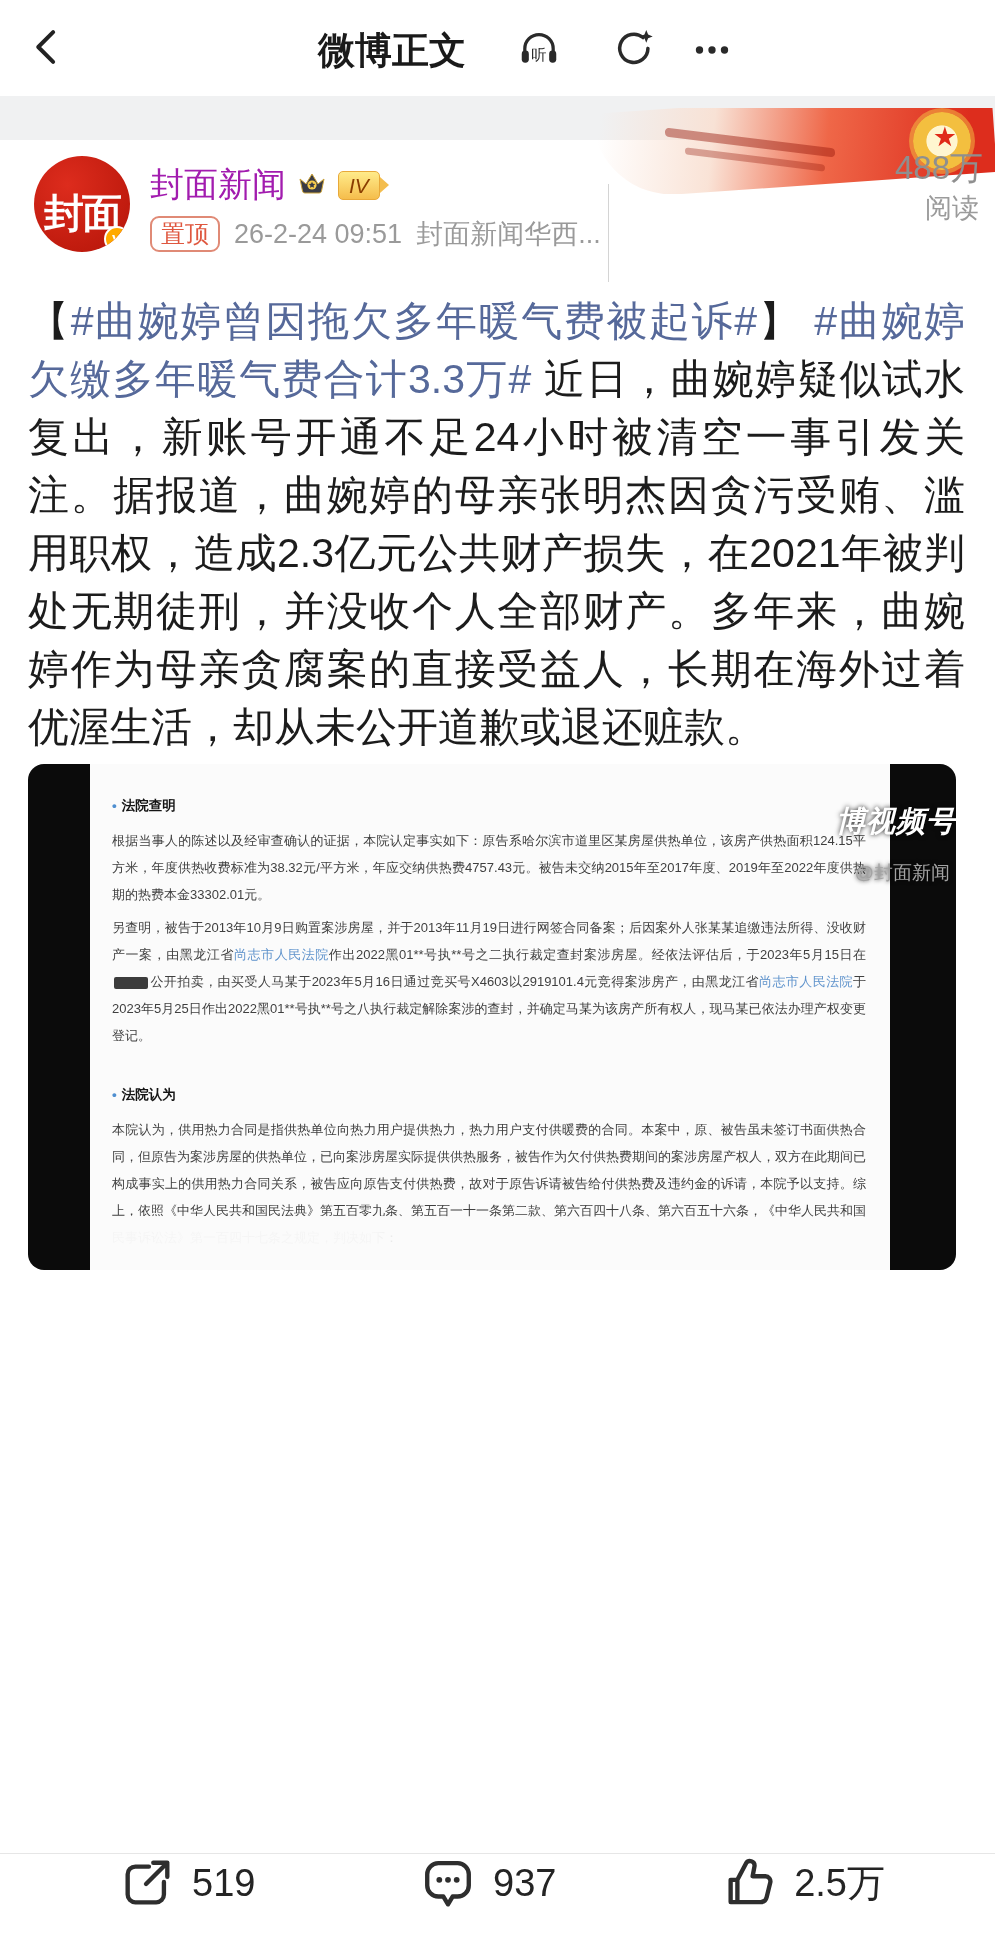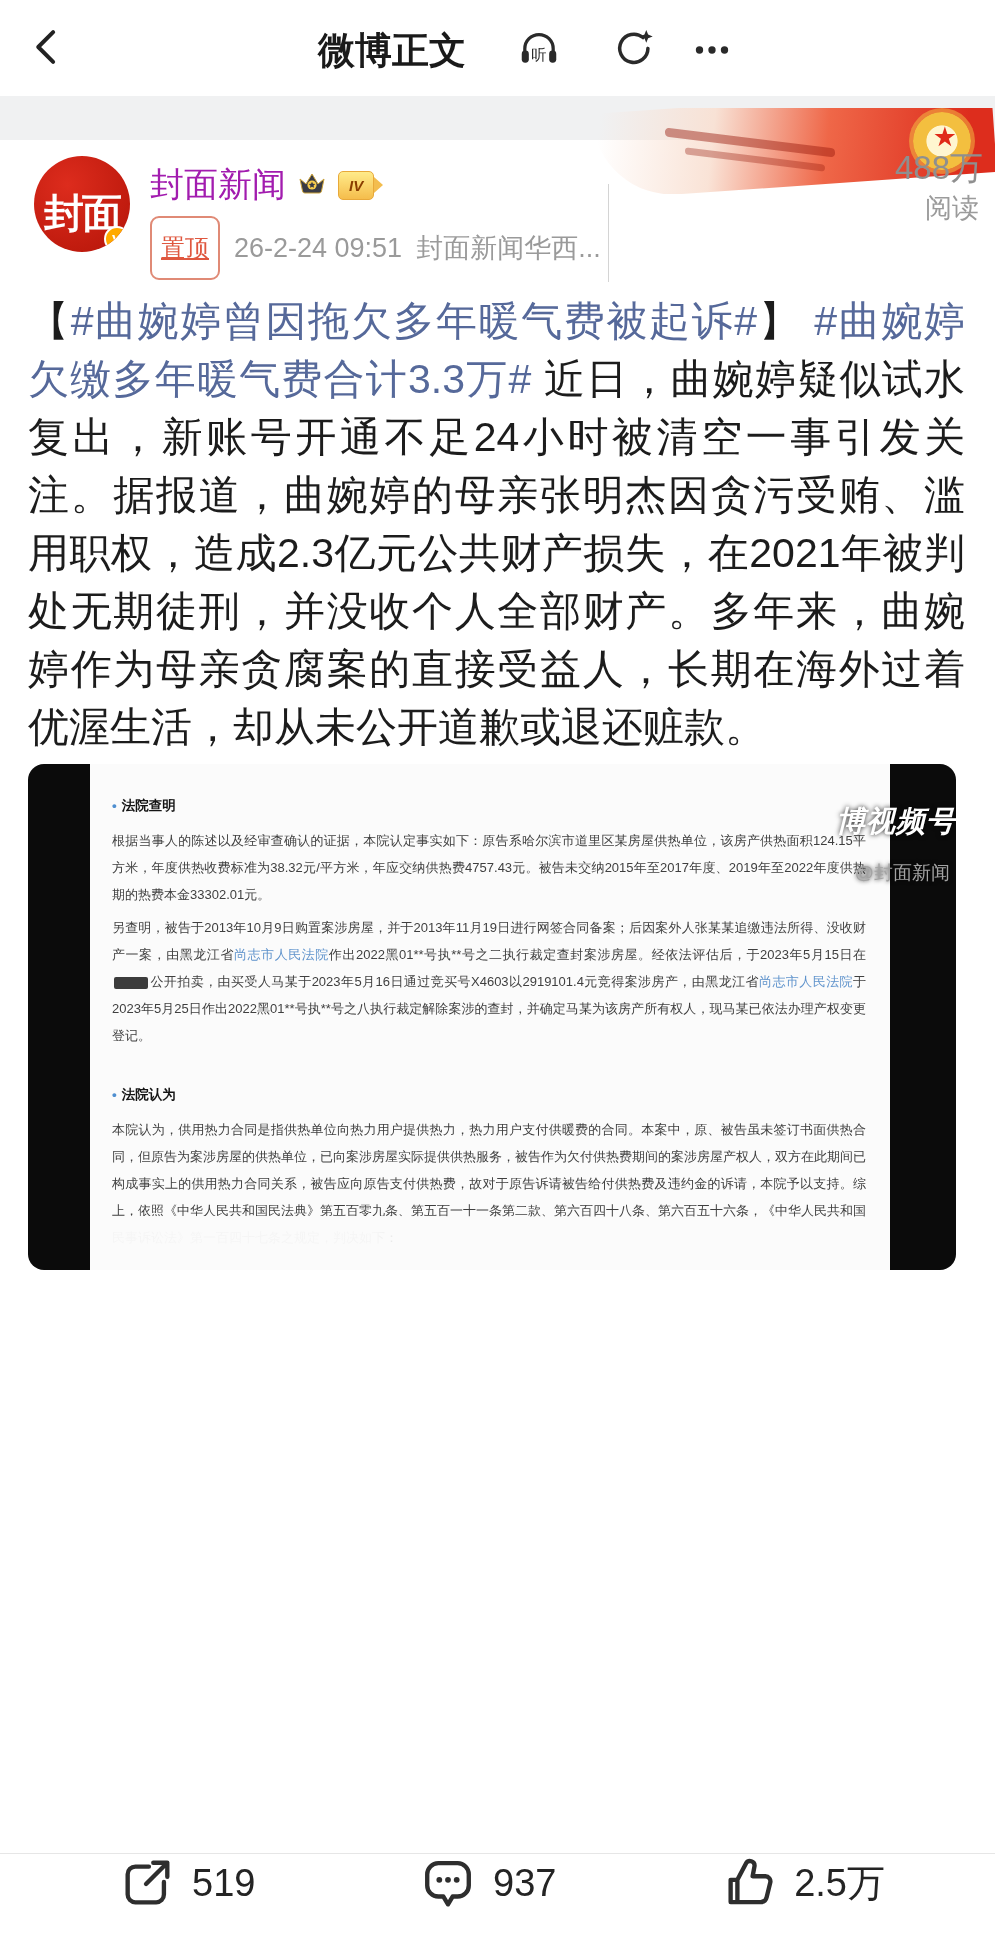--- a/index.html
+++ b/index.html
@@ -19,27 +19,27 @@
   .avatar{position:absolute;left:34px;top:16px;width:96px;height:96px;border-radius:50%;
           background:radial-gradient(circle at 35% 30%, #dd2c1d, #b41408);overflow:hidden;cursor:pointer;}
   .avatar-txt{position:absolute;left:0;right:0;top:30px;text-align:center;color:#fff;
           font-family:"Liberation Serif", serif;font-weight:bold;font-size:40px;letter-spacing:-2px;}
   .avatar-v{position:absolute;right:0px;bottom:0px;width:26px;height:26px;border-radius:50%;
           background:#ffaa00;border:2px solid #fff;color:#fff;font-weight:bold;font-size:15px;
           display:flex;align-items:center;justify-content:center;box-sizing:border-box;}
   .name-row{position:absolute;left:150px;top:22px;display:flex;align-items:center;gap:10px;}
   .username{font-size:34px;color:#a21caf;cursor:pointer;}
   .badge-iv{position:relative;background:linear-gradient(#ffeb8a,#f5bd4c);border:1px solid #e8a93a;
-          color:#8a3d00;font-weight:bold;font-style:italic;border-radius:5px;padding:1px 10px;
-          font-size:15px;line-height:25px;}
+          color:#8a3d00;font-weight:normal;font-style:italic;border-radius:5px;padding:1px 10px;
+          font-size:21px;line-height:25px;}
   .badge-iv::after{content:"";position:absolute;right:-10px;top:50%;transform:translateY(-50%);
           border-left:9px solid #f3bd4e;border-top:8px solid transparent;border-bottom:8px solid transparent;}
   .meta-row{position:absolute;left:150px;top:76px;display:flex;align-items:center;gap:14px;}
   .pin-badge{color:#df573f;border:2px solid #e08a76;border-radius:9px;font-size:24px;
-          padding:15px 9px;line-height:30px;text-decoration:underline;}
+          padding:1px 9px;line-height:30px;}
   .timestamp,.source{font-size:27px;color:#9a9a9a;white-space:nowrap;}
   
   .reads-pic{position:absolute;top:108px;right:0;width:400px;height:86px;overflow:hidden;pointer-events:none;}
   .pic-bg{position:absolute;inset:0;border-bottom-left-radius:80px;
           background:linear-gradient(100deg, rgba(255,255,255,0) 2%, rgba(249,224,210,.9) 30%, #ef6748 58%, #dd2d1d 92%);
           transform:rotate(-4deg) translateY(-8px);}
   .pic-roof{position:absolute;left:70px;top:30px;width:170px;height:9px;background:rgba(150,25,12,.45);
           transform:skewY(7deg);border-radius:4px;}
   .pic-roof2{position:absolute;left:90px;top:48px;width:140px;height:7px;background:rgba(150,25,12,.35);
           transform:skewY(7deg);border-radius:4px;}

